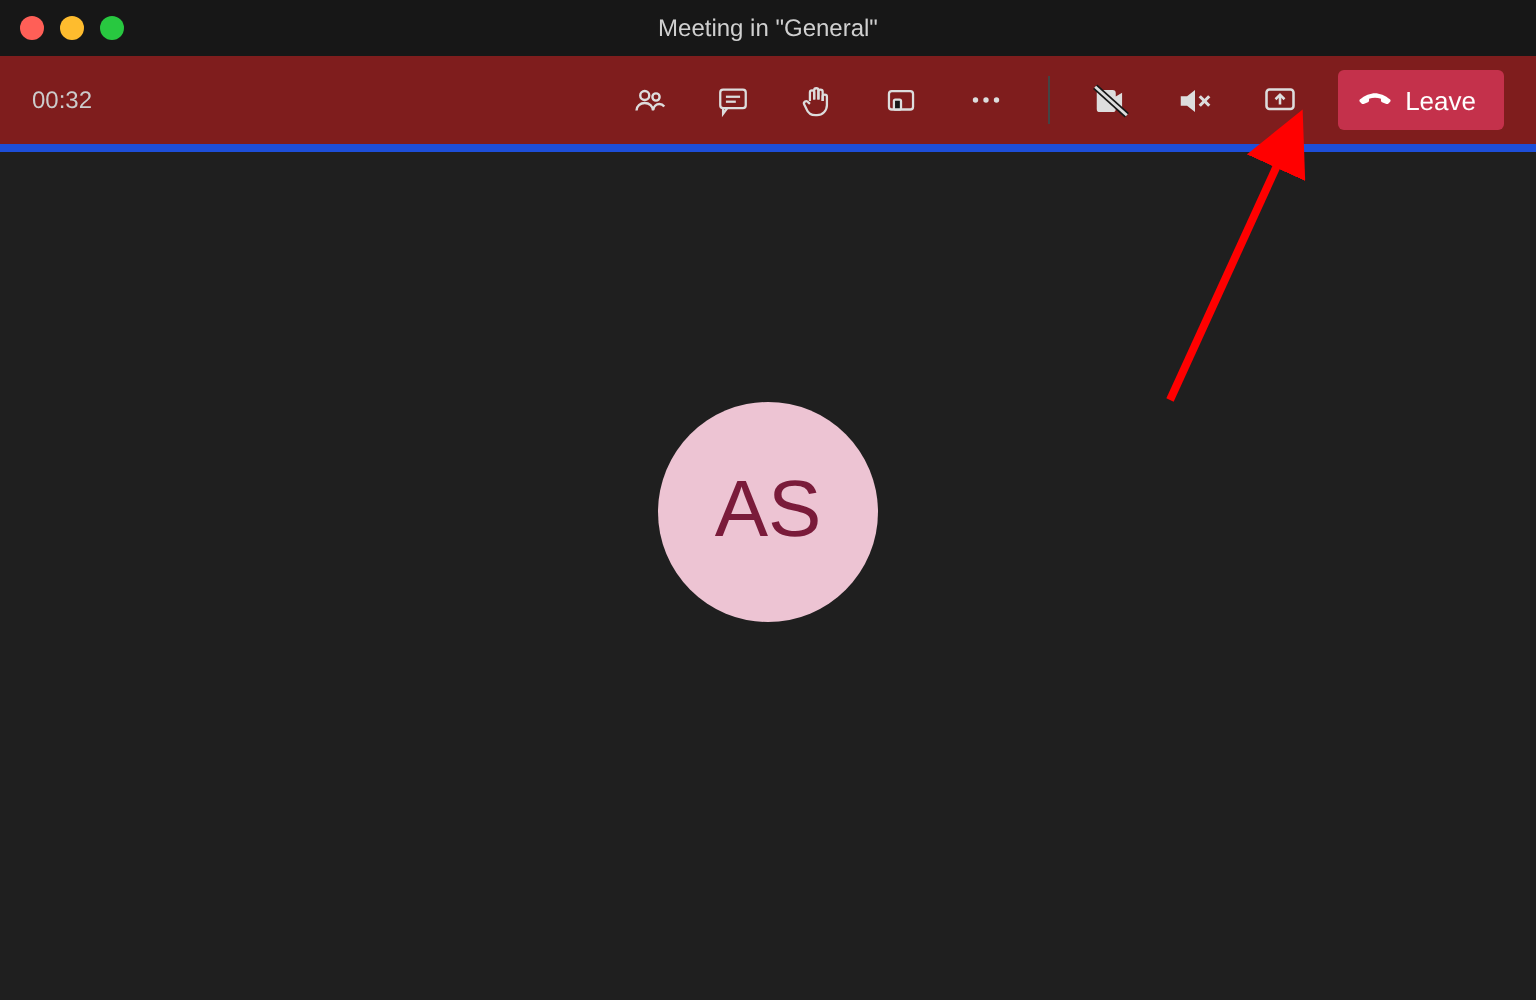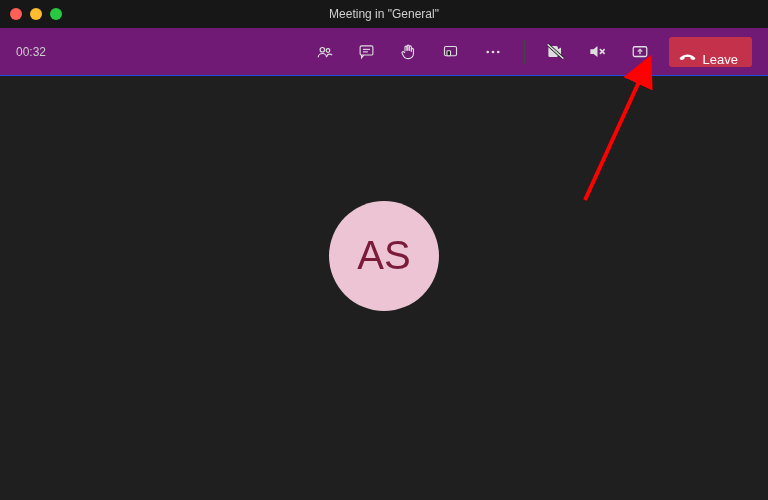--- a/index.html
+++ b/index.html
@@ -28,26 +28,26 @@
   .titlebar-title {
     position: absolute;
     left: 0; right: 0;
     text-align: center;
     font-size: 12px;
     color: #d0d0d0;
     pointer-events: none;
   }
   .toolbar {
     height: 48px;
-    background: #701a75;
+    background: #7f1d1d;
     display: flex;
     align-items: center;
     padding: 0 16px;
     gap: 8px;
-    border-bottom: 1px solid #1d4ed8;
+    border-bottom: 4px solid #1d4ed8;
   }
   .timer {
     color: #ccc;
     font-size: 12px;
     margin-right: auto;
   }
   .tool-btn {
     width: 34px; height: 34px;
     display: flex; align-items: center; justify-content: center;
     color: #ddd;
@@ -60,21 +60,21 @@
     background: #444;
     margin: 0 6px;
   }
   .leave-btn {
     background: #c4314b;
     color: #fff;
     border: none;
     border-radius: 3px;
     height: 30px;
     padding: 0 14px 0 10px;
-    display: flex; align-items: flex-end;
+    display: flex; align-items: center;
     gap: 7px;
     font-size: 13px;
     cursor: pointer;
     margin-left: 4px;
   }
   .leave-btn svg { display:block; }
   .content {
     position: absolute;
     top: 76px; left: 0; right: 0; bottom: 0;
     display: flex;

